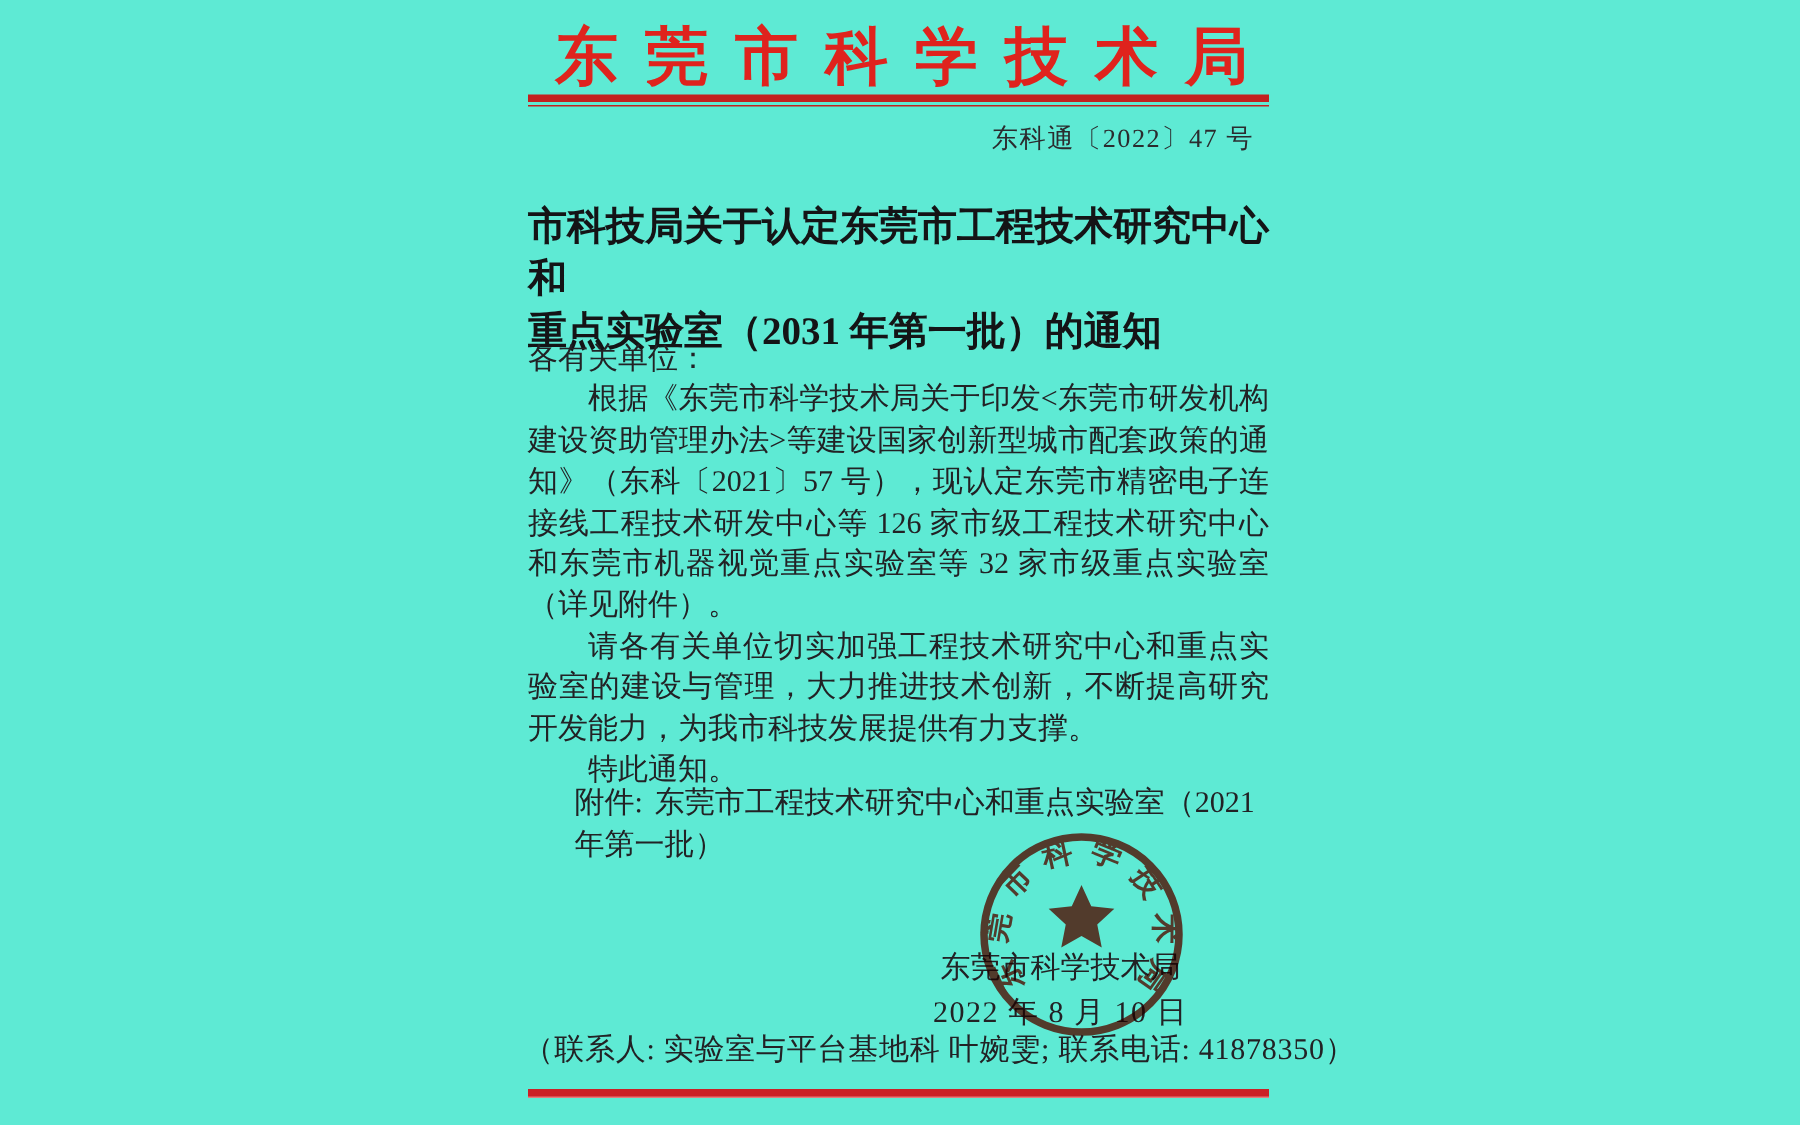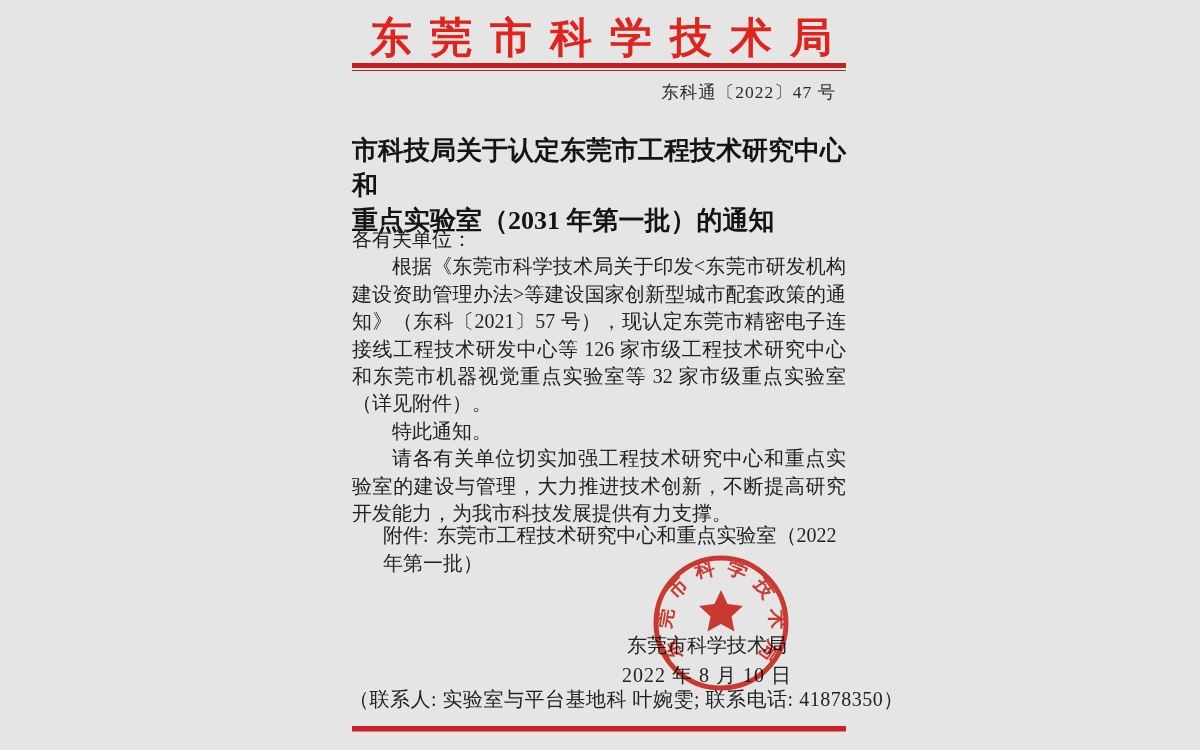--- a/index.html
+++ b/index.html
@@ -1,19 +1,19 @@
 <!DOCTYPE html>
 <html><head>
 <meta charset="utf-8">
 <style>
   html,body{margin:0;padding:0;background:#ffffff;}
   .canvas{
     position:relative;
     width:1200px;height:750px;
-    background:#e5e5e5;
+    background:#5eead4;
     overflow:hidden;
     font-family:"Liberation Serif","DejaVu Serif",serif;
     color:#222225;
   }
   .doc{position:absolute;left:352px;top:0;width:494px;height:750px;}
 
   .agency-head{
     position:absolute;left:0;top:10px;width:100%;
     text-align:center;
     font-size:42px;font-weight:bold;
@@ -100,26 +100,26 @@
     <div class="doc-number">东科通〔2022〕47 号</div>
 
     <div class="title">
       <div>市科技局关于认定东莞市工程技术研究中心和</div>
       <div>重点实验室（2031 年第一批）的通知</div>
     </div>
 
     <div class="body-block">
       <p class="salutation">各有关单位：</p>
       <p class="para">根据《东莞市科学技术局关于印发&lt;东莞市研发机构建设资助管理办法&gt;等建设国家创新型城市配套政策的通知》（东科〔2021〕57 号），现认定东莞市精密电子连接线工程技术研发中心等 126 家市级工程技术研究中心和东莞市机器视觉重点实验室等 32 家市级重点实验室（详见附件）。</p>
+      <p class="para">请各有关单位切实加强工程技术研究中心和重点实验室的建设与管理，大力推进技术创新，不断提高研究开发能力，为我市科技发展提供有力支撑。</p>
       <p class="para">特此通知。</p>
-      <p class="para">请各有关单位切实加强工程技术研究中心和重点实验室的建设与管理，大力推进技术创新，不断提高研究开发能力，为我市科技发展提供有力支撑。</p>
     </div>
 
     <div class="attachment">
-      <span class="att-label">附件:</span><span>东莞市工程技术研究中心和重点实验室（2022 年第一批）</span>
+      <span class="att-label">附件:</span><span>东莞市工程技术研究中心和重点实验室（2021 年第一批）</span>
     </div>
 
     <div class="signature">
       <div>东莞市科学技术局</div>
       <div class="sig-date">2022 年 8 月 10 日</div>
     </div>
 
     <div class="contact">（联系人: 实验室与平台基地科  叶婉雯; 联系电话: 41878350）</div>
 
     <div class="bottom-rule"></div>

